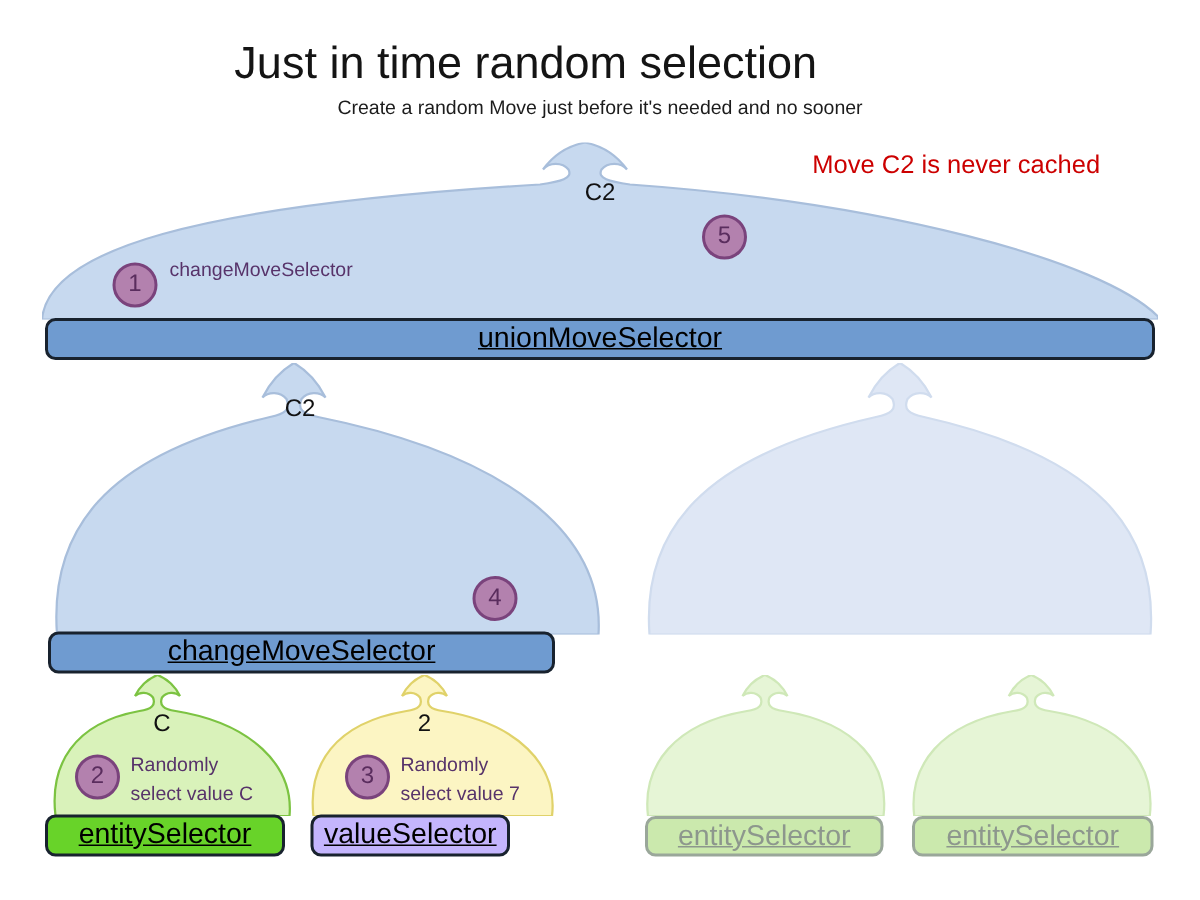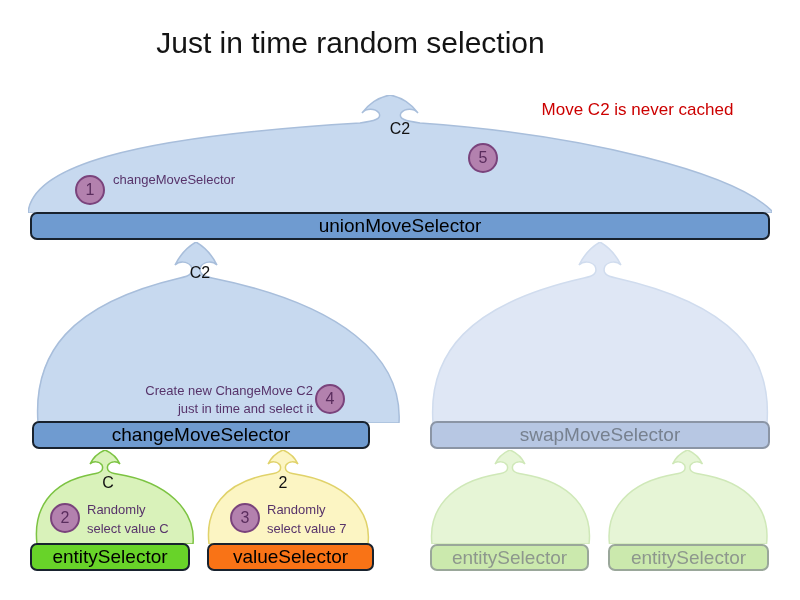--- a/index.html
+++ b/index.html
@@ -10,40 +10,42 @@
   .abs{position:absolute;}
   .center{text-align:center;}
   .title{top:26px;left:0;width:701px;font-size:30px;color:#141414;letter-spacing:0;}
   .subtitle{top:64px;left:0;width:800px;font-size:13px;color:#1c1c1c;}
   .note{top:100px;left:520px;width:235px;font-size:17px;}
   .dome{position:absolute;z-index:1;}
   .bar{
     position:absolute;z-index:2;border-radius:7px;box-sizing:border-box;
     display:flex;align-items:center;justify-content:center;
     font-size:19px;
+    text-decoration:underline;
   }
   .bar.active{border:2px solid #18222e;color:#000;}
   .bar.faded-blue{border:2px solid #8b95a5;color:#77818f;background:#b7c7e3;}
   .bar.faded-green{border:2px solid #9aa79a;color:#8d978d;background:#cbe9ad;}
   .produced{z-index:3;font-size:16px;color:#111;}
   .ann{z-index:3;font-size:13px;line-height:18px;color:#57336a;}
   .ann.right{text-align:right;}
   .step-circle{
     position:absolute;z-index:3;width:30px;height:30px;border-radius:50%;
     background:#b381ae;border:2px solid #7a437c;box-sizing:border-box;
     display:flex;align-items:center;justify-content:center;
     font-size:16px;color:#5a2d5e;
   }
 </style>
 </head>
 <body>
 
 <div id="stage">
 
   <div class="abs center title">Just in time random selection</div>
+  <div class="abs center subtitle">Create a random Move just before it's needed and no sooner</div>
   <div class="abs center note" style="color:#cc0000">Move C2 is never cached</div>
 
   <svg class="dome" style="left:28px;top:95px;" width="744" height="118" viewBox="0 0 744 118">
     <path d="M 0,118 C 4,72 100,42 332,28 C 346,26 354,24 351,18 C 347,13 338,13 334,18
              C 342,7 352,2 362,0 C 372,2 382,7 390,18 C 386,13 377,13 373,18
              C 370,24 378,26 392,28 C 560,40 706,78 744,116 L 744,118 Z" fill="#c7d9ef" stroke="#a8bedb" stroke-width="1.5"></path>
   </svg>
   <div class="abs center produced" style="left:370px;top:120px;width:60px;">C2</div>
 
   <div class="step-circle" style="left:75px;top:175px;">
@@ -61,41 +63,34 @@
     <span>unionMoveSelector</span>
   </div>
 
   <svg class="dome" style="left:33px;top:242px;" width="370" height="181" viewBox="0 0 370 181">
     <path d="M 5,181 C 0,112 36,62 147,36 C 157,34 161,31 158,24 C 154,19 146,19 142,23
              C 148,11 156,4 163,0 C 170,4 178,11 184,23 C 180,19 172,19 168,24
              C 165,31 169,34 179,36 C 308,62 370,115 366,181 Z" fill="#c7d9ef" stroke="#a8bedb" stroke-width="1.5"></path>
   </svg>
   <div class="abs center produced" style="left:170px;top:264px;width:60px;">C2</div>
 
-  <div class="abs ann right" style="left:115px;top:382px;width:198px;">
-    <div>Create new ChangeMove C2</div>
-    <div>just in time and select it</div>
-  </div>
   <div class="step-circle" style="left:315px;top:384px;">
     <span>4</span>
   </div>
 
   <div class="bar active" style="left:32px;top:421px;width:338px;height:28px;background:#6f9bd0;">
     <span>changeMoveSelector</span>
   </div>
 
   <svg class="dome" style="left:428px;top:242px;" width="344" height="181" viewBox="0 0 344 181">
     <path d="M 5,181 C 0,112 40,62 156,36 C 166,34 170,31 167,24 C 163,19 155,19 151,23
              C 157,11 165,4 172,0 C 179,4 187,11 193,23 C 189,19 181,19 177,24
              C 174,31 178,34 188,36 C 304,62 344,112 339,181 Z" fill="#dfe7f5" stroke="#d0dcee" stroke-width="1.5"></path>
   </svg>
 
-  <div class="bar faded-blue" style="left:430px;top:421px;width:340px;height:28px;">
-    <span>swapMoveSelector</span>
-  </div>
 
   <svg class="dome" style="left:33px;top:450px;" width="163" height="94" viewBox="0 0 163 94">
     <path d="M 4,94 C 0,60 16,32 60,24 C 68,23 71,20 69,15 C 66,11 60,11 57,14
              C 61,6 67,2 72,0 C 77,2 83,6 87,14 C 84,11 78,11 75,15
              C 73,20 76,23 84,24 C 134,32 163,60 160,94 Z" fill="#d9f2ba" stroke="#7cc342" stroke-width="1.5"></path>
   </svg>
   <div class="abs center produced" style="left:80px;top:474px;width:56px;">C</div>
 
   <div class="step-circle" style="left:50px;top:503px;">
     <span>2</span>
@@ -117,21 +112,21 @@
   <div class="abs center produced" style="left:255px;top:474px;width:56px;">2</div>
 
   <div class="step-circle" style="left:230px;top:503px;">
     <span>3</span>
   </div>
   <div class="abs ann" style="left:267px;top:500px;width:100px;line-height:19px;">
     <div>Randomly</div>
     <div>select value 7</div>
   </div>
 
-  <div class="bar active" style="left:207px;top:543px;width:167px;height:28px;background:#f97316;">
+  <div class="bar active" style="left:207px;top:543px;width:133px;height:28px;background:#c4b5fd;">
     <span>valueSelector</span>
   </div>
 
   <svg class="dome" style="left:428px;top:450px;" width="165" height="94" viewBox="0 0 165 94">
     <path d="M 4,94 C 0,60 22,32 70,24 C 78,23 81,20 79,15 C 76,11 70,11 67,14
              C 71,6 77,2 82,0 C 87,2 93,6 97,14 C 94,11 88,11 85,15
              C 83,20 86,23 94,24 C 144,32 165,60 161,94 Z" fill="#e6f5d6" stroke="#cfe8b8" stroke-width="1.5"></path>
   </svg>
 
   <svg class="dome" style="left:605px;top:450px;" width="166" height="94" viewBox="0 0 165 94">

